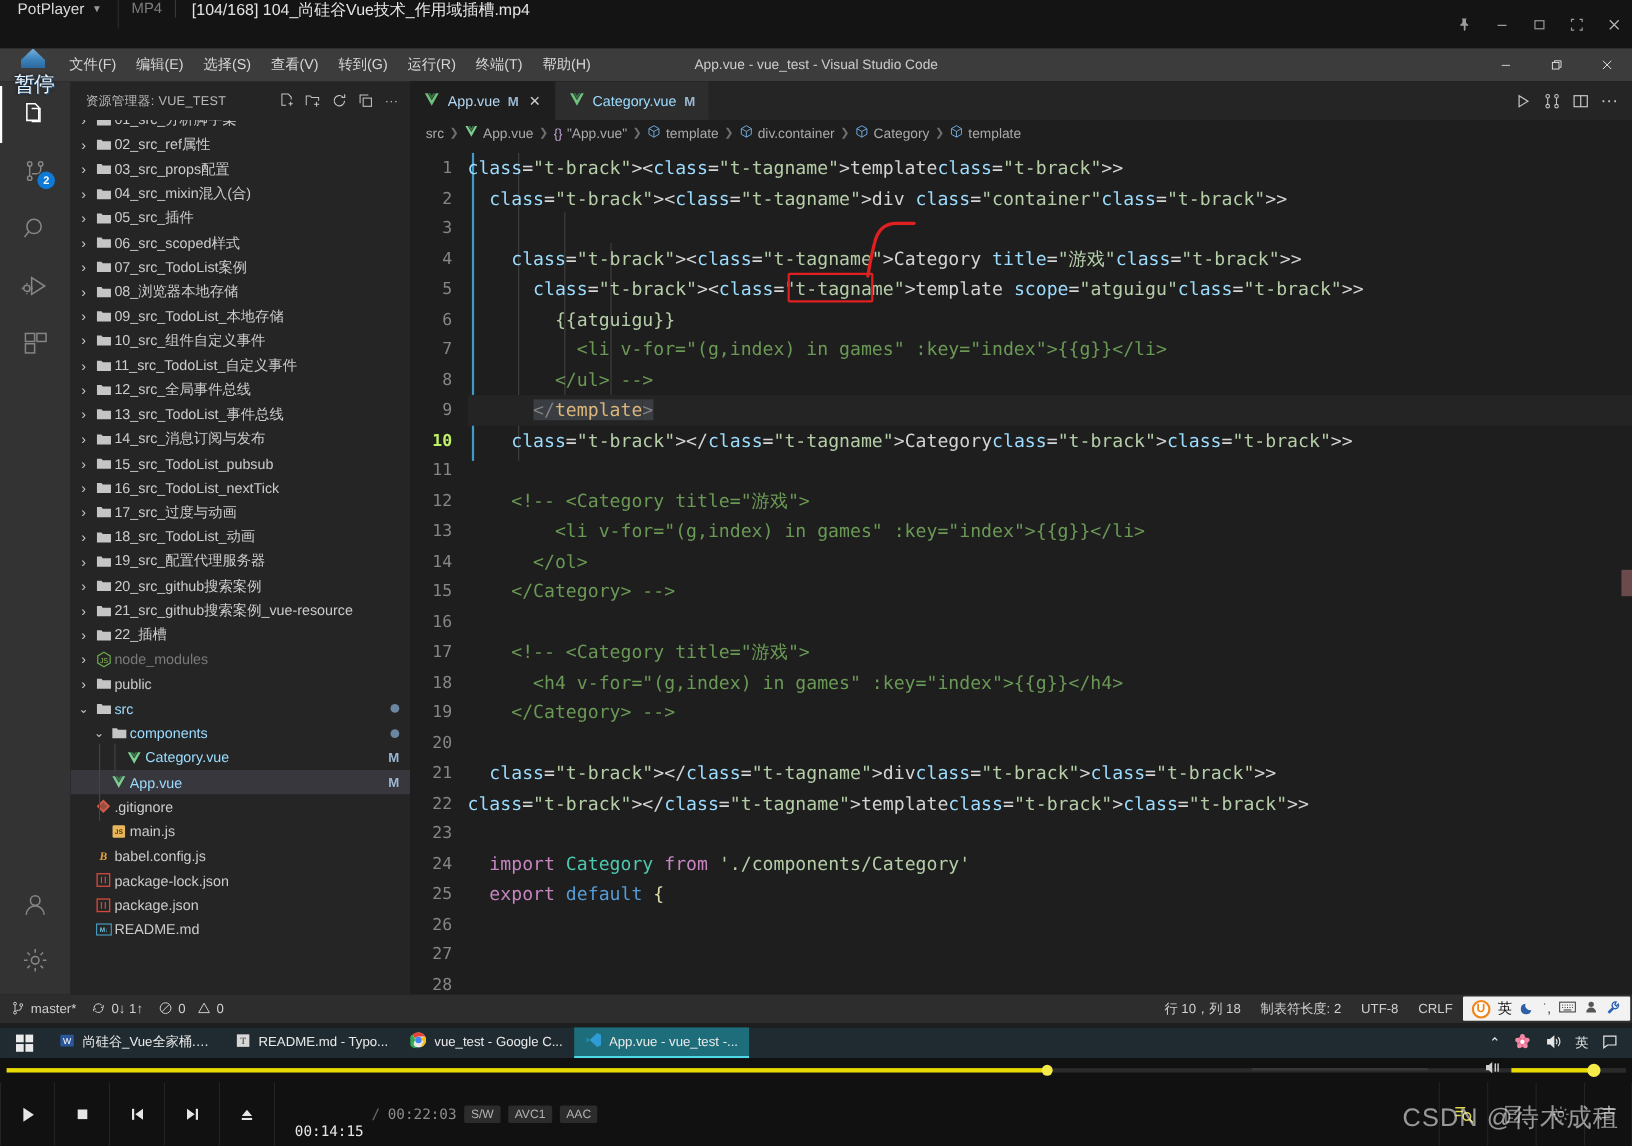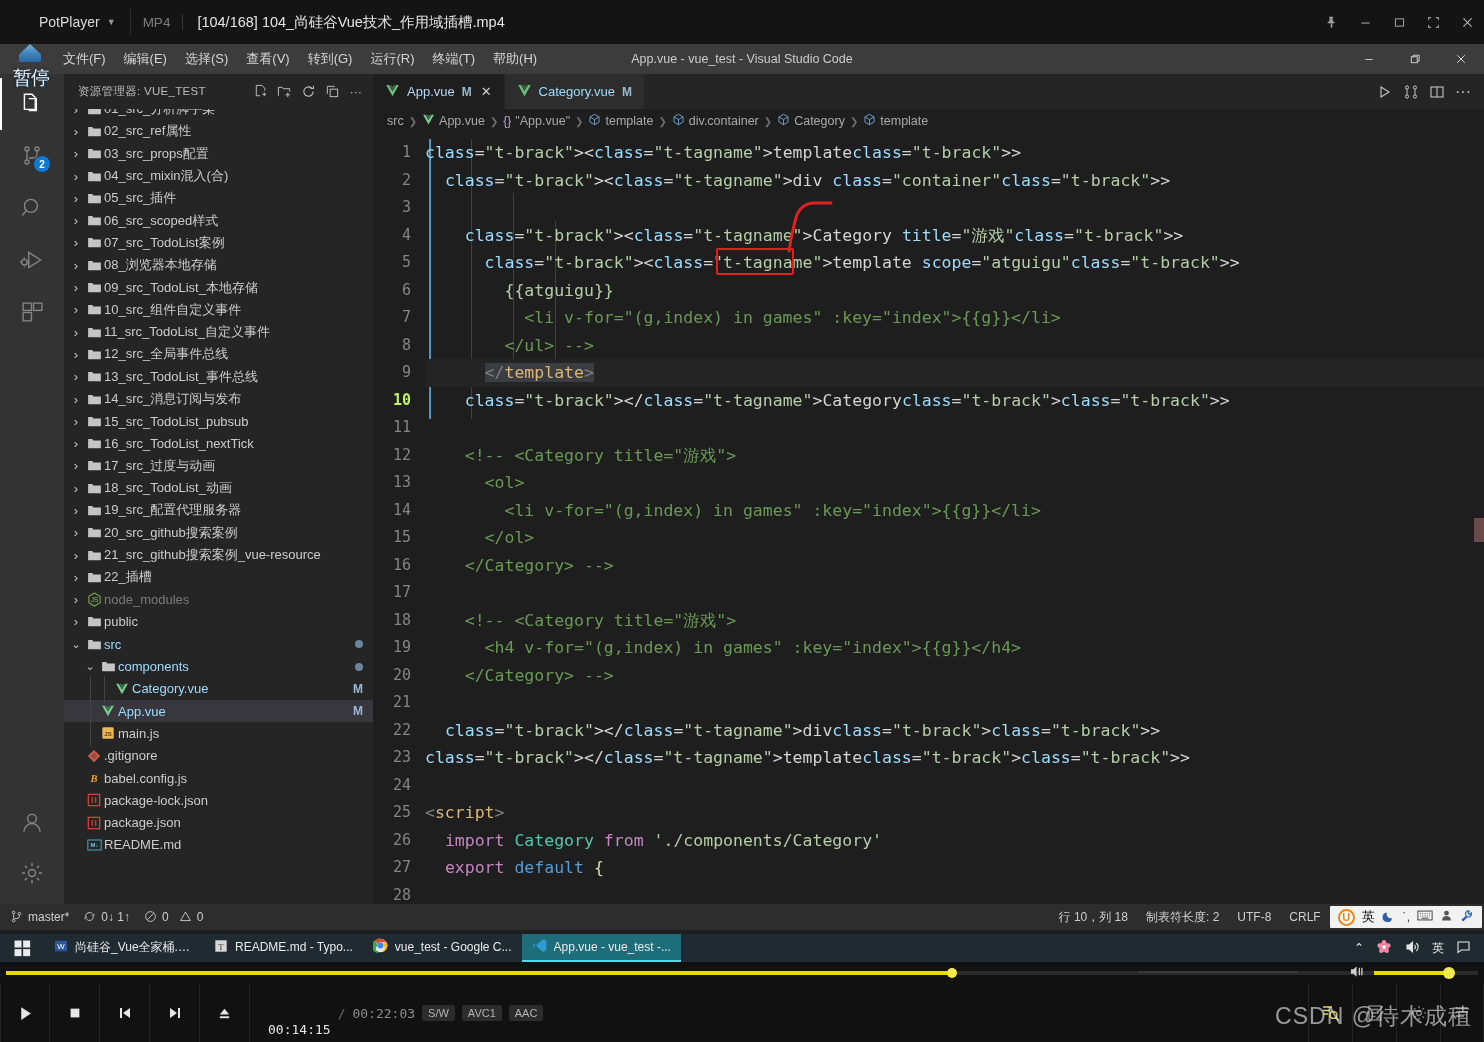--- a/index.html
+++ b/index.html
@@ -7,21 +7,21 @@
     width: 1484px; height: 1042px;
     background: #000; overflow: hidden;
     font-family: "Liberation Sans", "DejaVu Sans", sans-serif;
     -webkit-font-smoothing: antialiased;
   }
   #root { position: relative; width: 1484px; height: 1042px; background: #0b0b0b; }
 
   
   .pp-titlebar {
     position: absolute; left: 0; top: 0; width: 1484px; height: 44px;
-    background: #141414; display: flex; align-items: center; color: #d8d8d8; padding-left: 23px;
+    background: #141414; display: flex; align-items: flex-start; color: #d8d8d8;
   }
   .pp-logo { display:flex; align-items:center; gap:7px; padding: 0 14px 0 16px; font-size: 14px; color:#d9d9d9; }
   .pp-caret { font-size: 9px; color:#9a9a9a; }
   .pp-sep { width:1px; height:26px; background:#2e2e2e; }
   .pp-mp4 { padding: 0 12px; font-size: 13.5px; color:#7d7d7d; }
   .pp-vsep { width:1px; height:16px; background:#3a3a3a; }
   .pp-filename { padding-left: 14px; font-size: 14.5px; color:#e4e4e4; white-space: nowrap; }
   .pp-winbtns { margin-left: auto; display:flex; align-items:center; height:44px; }
   .pp-winbtn { width: 34px; height: 44px; display:flex; align-items:center; justify-content:center;
                color:#9c9c9c; font-size: 14px; }
@@ -595,39 +595,39 @@
               <span class="twisty"></span>
               <span class="ficon">
                 <svg width="14" height="14" viewBox="0 0 24 24">
                   <path d="M2 3h4l6 10 6-10h4L12 21z" fill="#7ccd8e"></path>
                   <path d="M7 3h3l2 3.5L14 3h3l-5 8.5z" fill="#3e7a50"></path>
                 </svg>
               </span>
               <span class="rlabel blue">App.vue</span>
               <span class="rbadge">M</span>
             </div>
+            <div class="row" style="padding-left: 4px;">
+              <span class="twisty"></span>
+              <span class="ficon">
+                <svg width="14" height="14" viewBox="0 0 16 16">
+                  <path d="M8 1l7 7-7 7-7-7z" fill="#d35c4a"></path>
+                  <path d="M8 3.8l4.2 4.2L8 12.2 3.8 8z" fill="#2d2d2d" opacity=".35"></path>
+                </svg>
+              </span>
+              <span class="rlabel">.gitignore</span>
+            </div>
             <div class="row" style="padding-left: 18px;">
               <span class="twisty"></span>
               <span class="ficon">
                 <svg width="14" height="14" viewBox="0 0 16 16">
                   <rect x="1.5" y="1.5" width="13" height="13" rx="1.5" fill="#e9b65c"></rect>
                   <text x="8" y="11" font-size="7" fill="#5a3c00" text-anchor="middle" font-family="Liberation Sans" font-weight="bold">JS</text>
                 </svg>
               </span>
               <span class="rlabel">main.js</span>
-            </div>
-            <div class="row" style="padding-left: 4px;">
-              <span class="twisty"></span>
-              <span class="ficon">
-                <svg width="14" height="14" viewBox="0 0 16 16">
-                  <path d="M8 1l7 7-7 7-7-7z" fill="#d35c4a"></path>
-                  <path d="M8 3.8l4.2 4.2L8 12.2 3.8 8z" fill="#2d2d2d" opacity=".35"></path>
-                </svg>
-              </span>
-              <span class="rlabel">.gitignore</span>
             </div>
             <div class="row" style="padding-left: 4px;">
               <span class="twisty"></span>
               <span class="ficon">
                 <svg width="14" height="14" viewBox="0 0 16 16">
                   <text x="8" y="12" font-size="12" fill="#e8a33d" text-anchor="middle" font-family="Liberation Serif" font-style="italic" font-weight="bold">B</text>
                 </svg>
               </span>
               <span class="rlabel">babel.config.js</span>
             </div>
@@ -807,33 +807,31 @@
               <div class="cline"></div>
               <div class="cline">    <span <span="" class="t-attr">class</span><span class="t-eq">=</span><span class="t-strg">"t-brack"</span>&gt;&lt;<span <span="" class="t-attr">class</span><span class="t-eq">=</span><span class="t-strg">"t-tagname"</span>&gt;Category <span class="t-attr">title</span><span class="t-eq">=</span><span class="t-strg">"游戏"</span><span <span="" class="t-attr">class</span><span class="t-eq">=</span><span class="t-strg">"t-brack"</span>&gt;&gt;</div>
               <div class="cline">      <span <span="" class="t-attr">class</span><span class="t-eq">=</span><span class="t-strg">"t-brack"</span>&gt;&lt;<span <span="" class="t-attr">class</span><span class="t-eq">=</span><span class="t-strg">"t-tagname"</span>&gt;template <span class="t-attr">scope</span><span class="t-eq">=</span><span class="t-strg">"atguigu"</span><span <span="" class="t-attr">class</span><span class="t-eq">=</span><span class="t-strg">"t-brack"</span>&gt;&gt;</div>
               <div class="cline">        <span class="t-mus">{{atguigu}}</span></div>
               <div class="cline">          <span class="t-cmt">&lt;li v-for="(g,index) in games" :key="index"&gt;{{g}}&lt;/li&gt;</span></div>
               <div class="cline">        <span class="t-cmt">&lt;/ul&gt; --&gt;</span></div>
               <div class="cline cur">      <span class="t-sel"><span class="t-brack">&lt;/</span><span class="t-tagname">template</span></span><span class="t-sel t-brack">&gt;</span></div>
               <div class="cline">    <span <span="" class="t-attr">class</span><span class="t-eq">=</span><span class="t-strg">"t-brack"</span>&gt;&lt;/<span <span="" class="t-attr">class</span><span class="t-eq">=</span><span class="t-strg">"t-tagname"</span>&gt;Category<span <span="" class="t-attr">class</span><span class="t-eq">=</span><span class="t-strg">"t-brack"</span>&gt;<span <span="" class="t-attr">class</span><span class="t-eq">=</span><span class="t-strg">"t-brack"</span>&gt;&gt;</div>
               <div class="cline"></div>
               <div class="cline">    <span class="t-cmt">&lt;!-- &lt;Category title="游戏"&gt;</span></div>
-              <div class="cline">      <span class="t-cmt">&lt;ol&gt;</span></div>
               <div class="cline">        <span class="t-cmt">&lt;li v-for="(g,index) in games" :key="index"&gt;{{g}}&lt;/li&gt;</span></div>
               <div class="cline">      <span class="t-cmt">&lt;/ol&gt;</span></div>
               <div class="cline">    <span class="t-cmt">&lt;/Category&gt; --&gt;</span></div>
               <div class="cline"></div>
               <div class="cline">    <span class="t-cmt">&lt;!-- &lt;Category title="游戏"&gt;</span></div>
               <div class="cline">      <span class="t-cmt">&lt;h4 v-for="(g,index) in games" :key="index"&gt;{{g}}&lt;/h4&gt;</span></div>
               <div class="cline">    <span class="t-cmt">&lt;/Category&gt; --&gt;</span></div>
               <div class="cline"></div>
               <div class="cline">  <span <span="" class="t-attr">class</span><span class="t-eq">=</span><span class="t-strg">"t-brack"</span>&gt;&lt;/<span <span="" class="t-attr">class</span><span class="t-eq">=</span><span class="t-strg">"t-tagname"</span>&gt;div<span <span="" class="t-attr">class</span><span class="t-eq">=</span><span class="t-strg">"t-brack"</span>&gt;<span <span="" class="t-attr">class</span><span class="t-eq">=</span><span class="t-strg">"t-brack"</span>&gt;&gt;</div>
               <div class="cline"><span <span="" class="t-attr">class</span><span class="t-eq">=</span><span class="t-strg">"t-brack"</span>&gt;&lt;/<span <span="" class="t-attr">class</span><span class="t-eq">=</span><span class="t-strg">"t-tagname"</span>&gt;template<span <span="" class="t-attr">class</span><span class="t-eq">=</span><span class="t-strg">"t-brack"</span>&gt;<span <span="" class="t-attr">class</span><span class="t-eq">=</span><span class="t-strg">"t-brack"</span>&gt;&gt;</div>
               <div class="cline"></div>
-              <div class="cline"><span class="t-brack">&lt;</span><span class="t-tagname">script</span><span class="t-brack">&gt;</span></div>
               <div class="cline">  <span class="t-kw">import</span> <span class="t-id">Category</span> <span class="t-kw">from</span> <span class="t-strg">'./components/Category'</span></div>
               <div class="cline">  <span class="t-kw">export</span> <span class="t-kw2">default</span> <span class="t-yellow">{</span></div>
             </div>
           <div class="minimap">
             <div class="mm-mark" style="top:385px;"></div>
           </div>
 
           <div class="anno-box" style="left:343px; top:115px; width:78px; height:27px;"></div>
           <svg class="anno-arrow" style="left:330px; top:60px; width:140px; height:70px;" viewBox="0 0 140 70">
             <path d="M128 10 L 112 10 Q 96 10 92 28 Q 88 44 86 58" stroke="#e02020" stroke-width="3" fill="none" stroke-linecap="round"></path>

